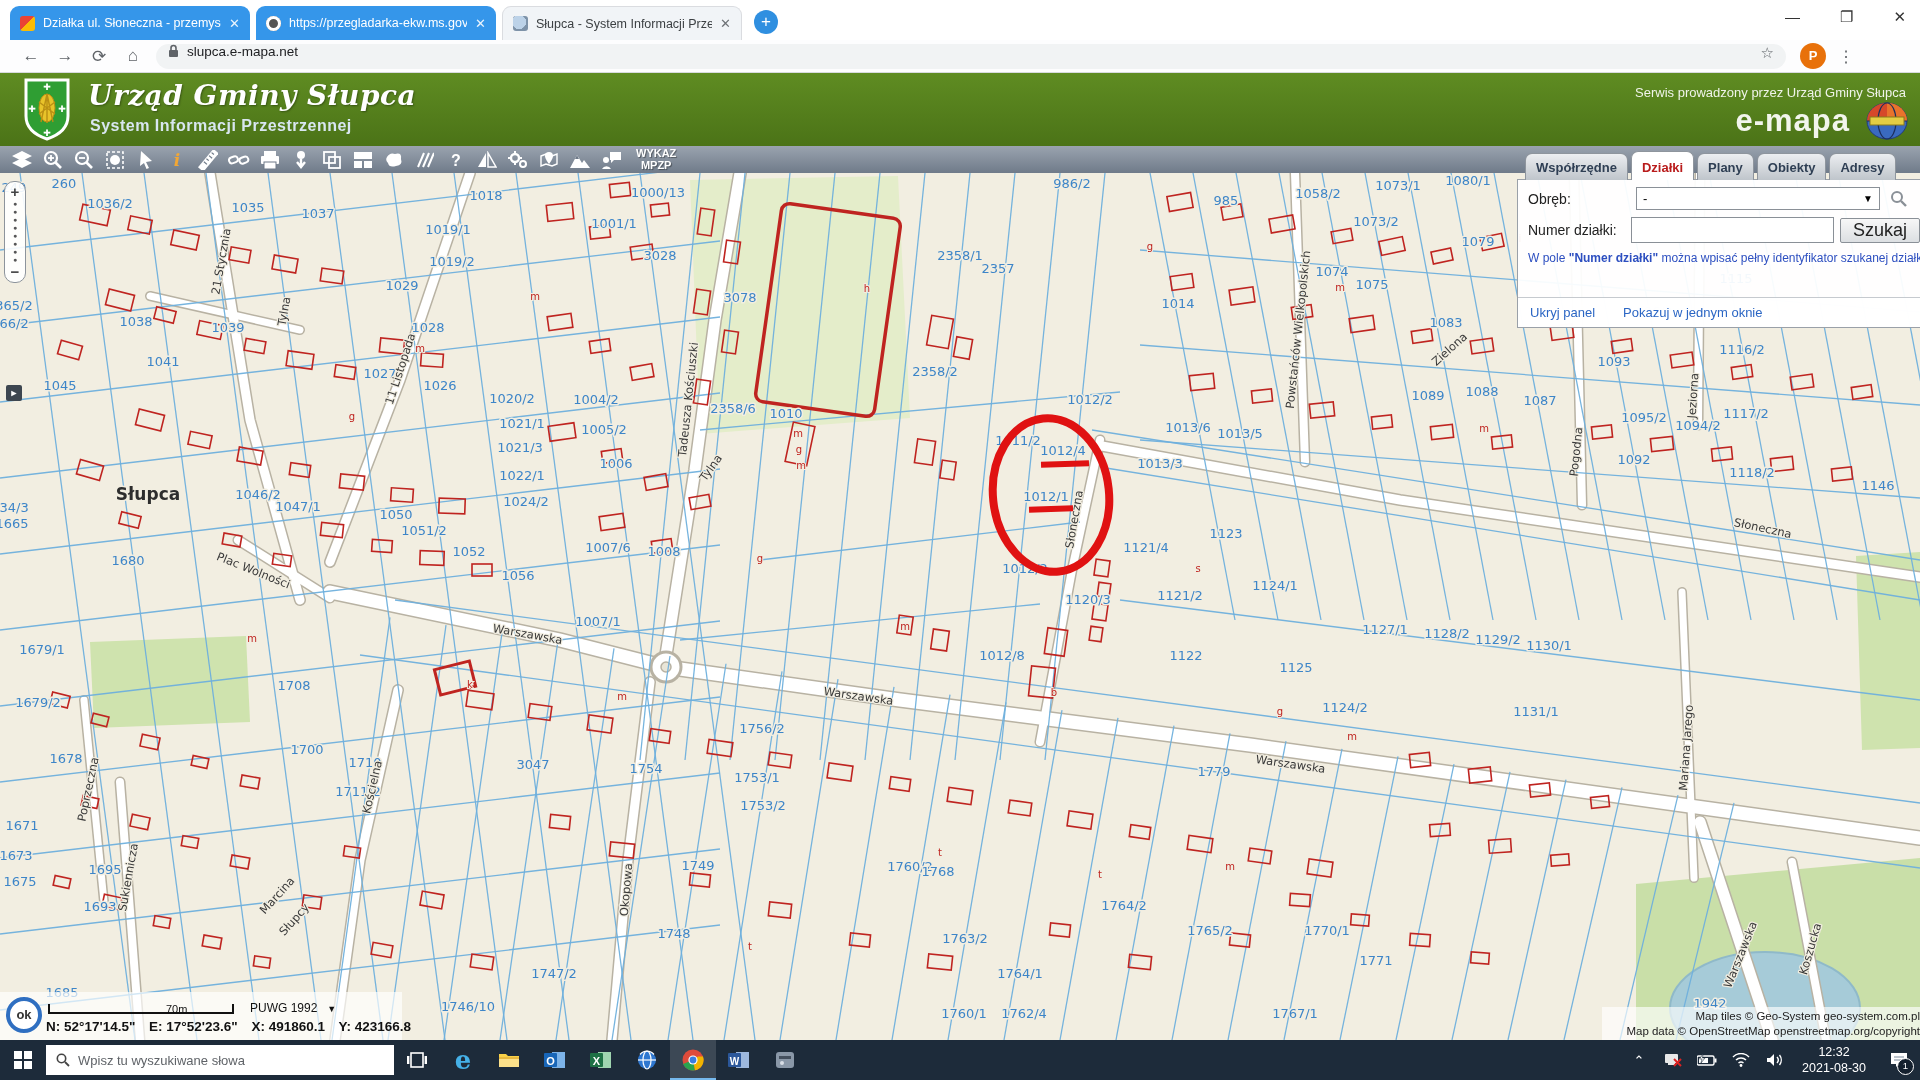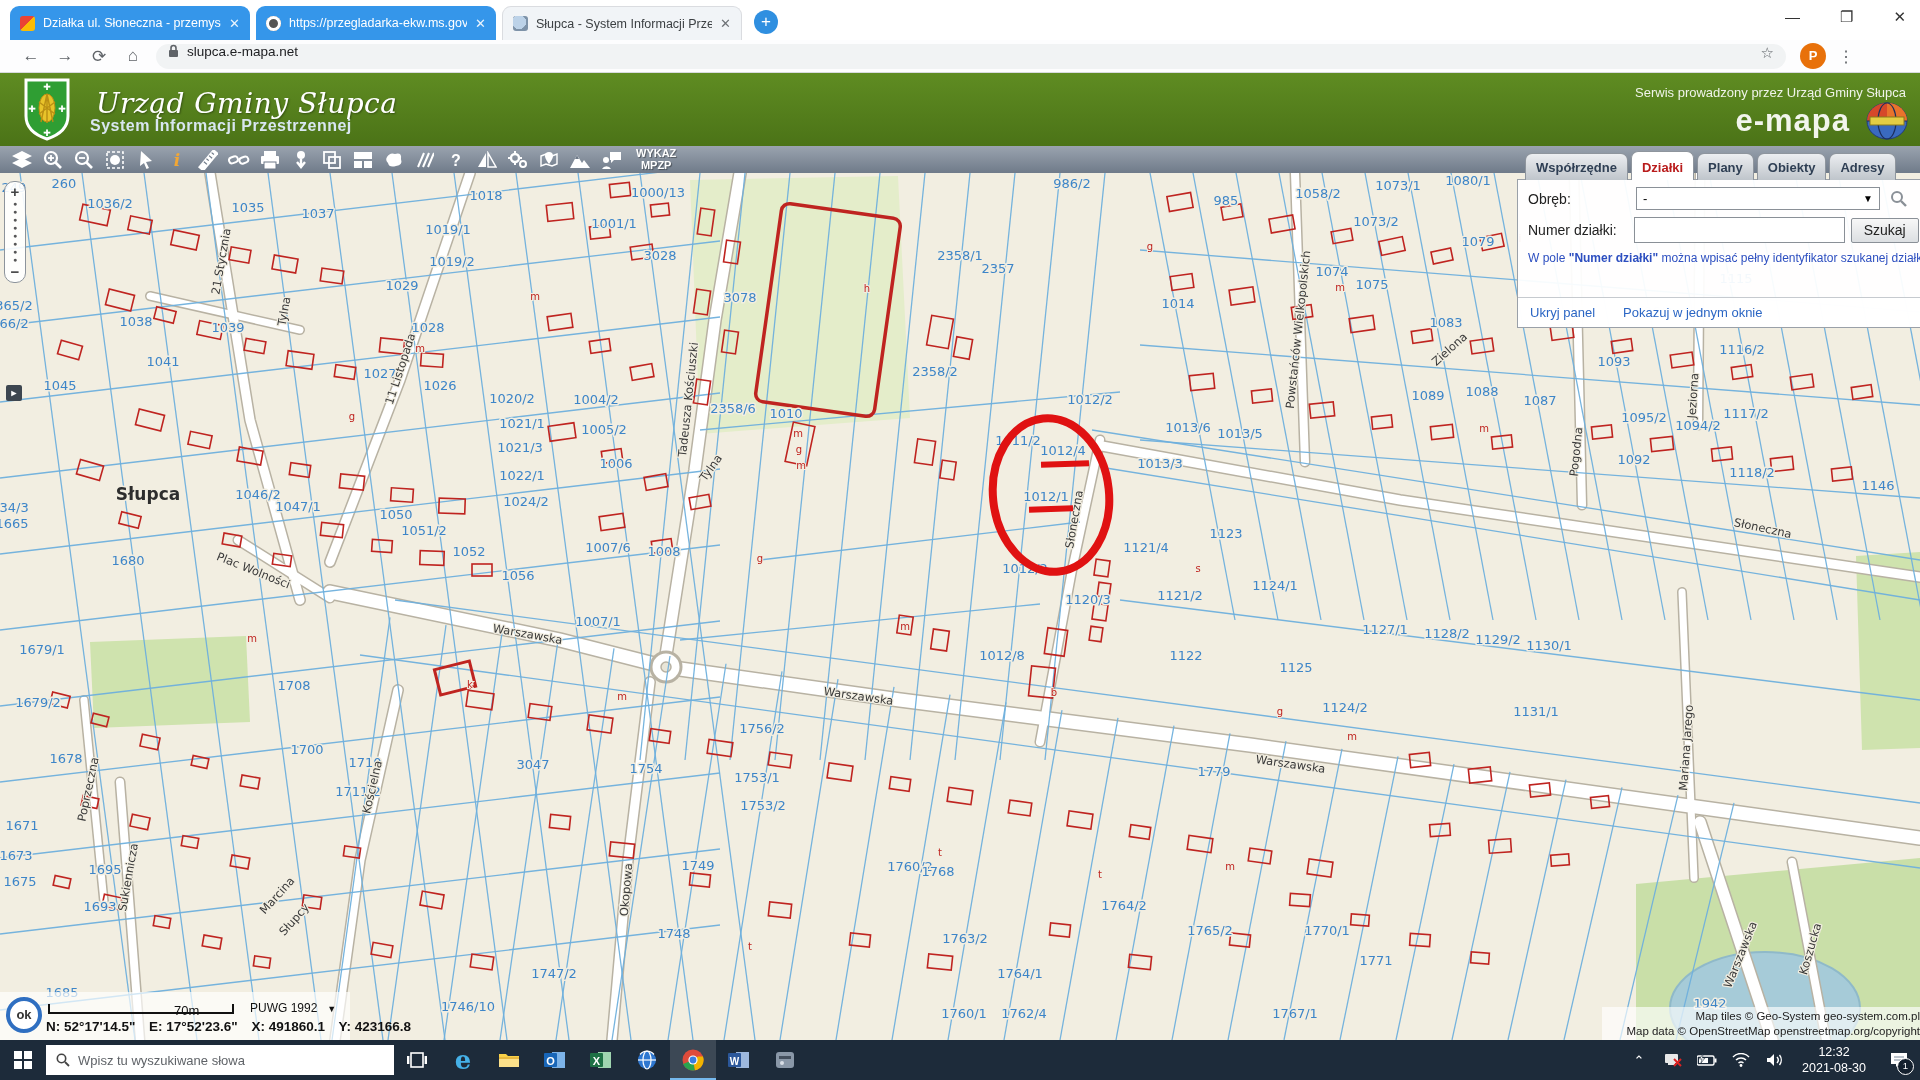--- a/index.html
+++ b/index.html
@@ -21,22 +21,22 @@
   .urlbar{width:1630px;height:25px;background:#f1f3f4;border-radius:13px;display:flex;
     gap:8px;padding:0 12px;margin-left:6px;box-sizing:border-box}
   .urlbar .url{font-size:13.5px;color:#202124}
   .urlbar .star{margin-left:auto;color:#5f6368;font-size:15px}
   .avatar{width:26px;height:26px;border-radius:50%;background:#e8710a;color:#fff;font-size:13px;font-weight:bold;
     text-align:center;line-height:26px;margin-left:14px}
   .kebab{color:#5f6368;font-size:16px;margin-left:12px}
   
   .hdr{height:73px;background:linear-gradient(180deg,#5f8c22,#4b7317);position:relative;color:#fff}
   .crest{position:absolute;left:24px;top:5px}
-  .hdr h1{position:absolute;left:88px;top:6px;margin:8px;font-family:"DejaVu Serif",serif;font-style:italic;
-    font-weight:normal;font-size:28px;letter-spacing:.5px;text-shadow:1px 1px 2px rgba(0,0,0,.35)}
+  .hdr h1{position:absolute;left:88px;top:6px;margin:0;font-family:"DejaVu Serif",serif;font-style:italic;
+    font-weight:bold;font-size:28px;letter-spacing:.5px;text-shadow:1px 1px 2px rgba(0,0,0,.35)}
   .hdr .sub{position:absolute;left:90px;top:44px;font-size:16px;font-weight:bold;color:#d8e6f0;letter-spacing:.5px}
   .hdr .serwis{position:absolute;right:14px;top:12px;font-size:13px;color:#f0f4ea}
   .hdr .emapa{position:absolute;right:12px;bottom:5px;display:flex;align-items:center;gap:16px}
   .hdr .emapa .etxt{font-size:31px;font-weight:bold;color:#f2f5ec;letter-spacing:1px}
   
   .tbar{height:28px;background:linear-gradient(180deg,#9aa3af,#6e7988);border-bottom:1px solid #575f6b;
     display:flex;align-items:center;padding-left:6px}
   .ticon{width:31px;height:24px;display:flex;align-items:center;justify-content:center}
   .wykaz{margin-left:10px;font-size:11px;font-weight:bold;color:#fff;line-height:1.05;text-align:center;
     text-shadow:1px 1px 1px rgba(0,0,0,.4)}
@@ -60,32 +60,32 @@
   .ptab{background:linear-gradient(180deg,#eceef1,#bfc5cb);border:1px solid #8e959d;border-bottom:none;
     border-radius:7px 7px 0 0;padding:6px 10px 5px;font-weight:bold;color:#2f3f54;margin-right:3px}
   .ptab.activeptab{background:#fff;padding-top:8px;position:relative;z-index:2;color:#b91c1c}
   .pwrap{border:1px solid #9aa0a8;background:rgba(255,255,255,.94);margin-top:-1px}
   .prow{display:flex;align-items:center;padding:7px 10px 0}
   .plabel{width:108px;color:#222;font-size:14px}
   .pselect{width:244px;height:23px;border:1px solid #8a9097;background:#fff;display:flex;align-items:center;
     justify-content:space-between;padding:0 6px;box-sizing:border-box}
   .pinput{width:208px;height:22px;border:1px solid #8a9097;background:#fff}
   .pbtn{height:25px;border:1px solid #8a9097;background:linear-gradient(180deg,#f7f7f7,#dcdfe2);
-    padding:0 12px;font-size:14px;color:#222;margin-left:6px;border-radius:2px}
+    padding:0 12px;font-size:18px;color:#222;margin-left:6px;border-radius:2px}
   .sq{width:13px;height:18px;display:inline-block;margin-left:3px;border:1px solid rgba(0,0,0,.35)}
   .hint{padding:8px 10px 10px;color:#2d4fc0;font-size:12px}
   .pfoot{border-top:1px solid #c6cacf;background:rgba(255,255,255,.8);padding:7px 12px;display:flex;gap:28px;
     color:#2b66c4;font-size:13px;margin-top:22px}
   
-  .blc{position:absolute;left:0;top:819px;width:350px;height:48px;background:rgba(255,255,255,.68);z-index:22}
+  .blc{position:absolute;left:0;top:819px;width:402px;height:48px;background:rgba(255,255,255,.68);z-index:22}
   .okbtn{position:absolute;left:6px;top:5px;width:28px;height:28px;border:4px solid #2f6fc1;border-radius:50%;
     background:#fff;font-weight:bold;font-size:13px;color:#333;text-align:center;line-height:28px}
   .sbar{position:absolute;left:48px;top:12px;width:182px;height:8px;border-left:2px solid #111;
     border-right:2px solid #111;border-bottom:2px solid #111}
-  .s70{position:absolute;left:124px;top:-1px;font-size:13px;color:#111}
+  .s70{position:absolute;left:116px;top:-1px;font-size:11px;color:#111}
   .puwg{position:absolute;left:250px;top:9px;font-size:12px;color:#111}
   .puwg .chev{font-size:9px;margin-left:10px}
   .coords{position:absolute;left:46px;top:27px;font-size:13.5px;font-weight:bold;color:#111;white-space:nowrap}
   .coords span{margin-right:10px}
   .attr{position:absolute;right:0;top:834px;width:318px;background:rgba(255,255,255,.65);text-align:right;
     font-size:11.5px;color:#222;line-height:1.3;padding:2px 0;z-index:22}
   
   .tbz{position:absolute;left:0;bottom:0;width:1920px;height:40px;background:#1d2b3a;display:flex;
     align-items:center;z-index:50;color:#fff}
   .startbtn{width:46px;height:40px;display:flex;align-items:center;justify-content:center}

